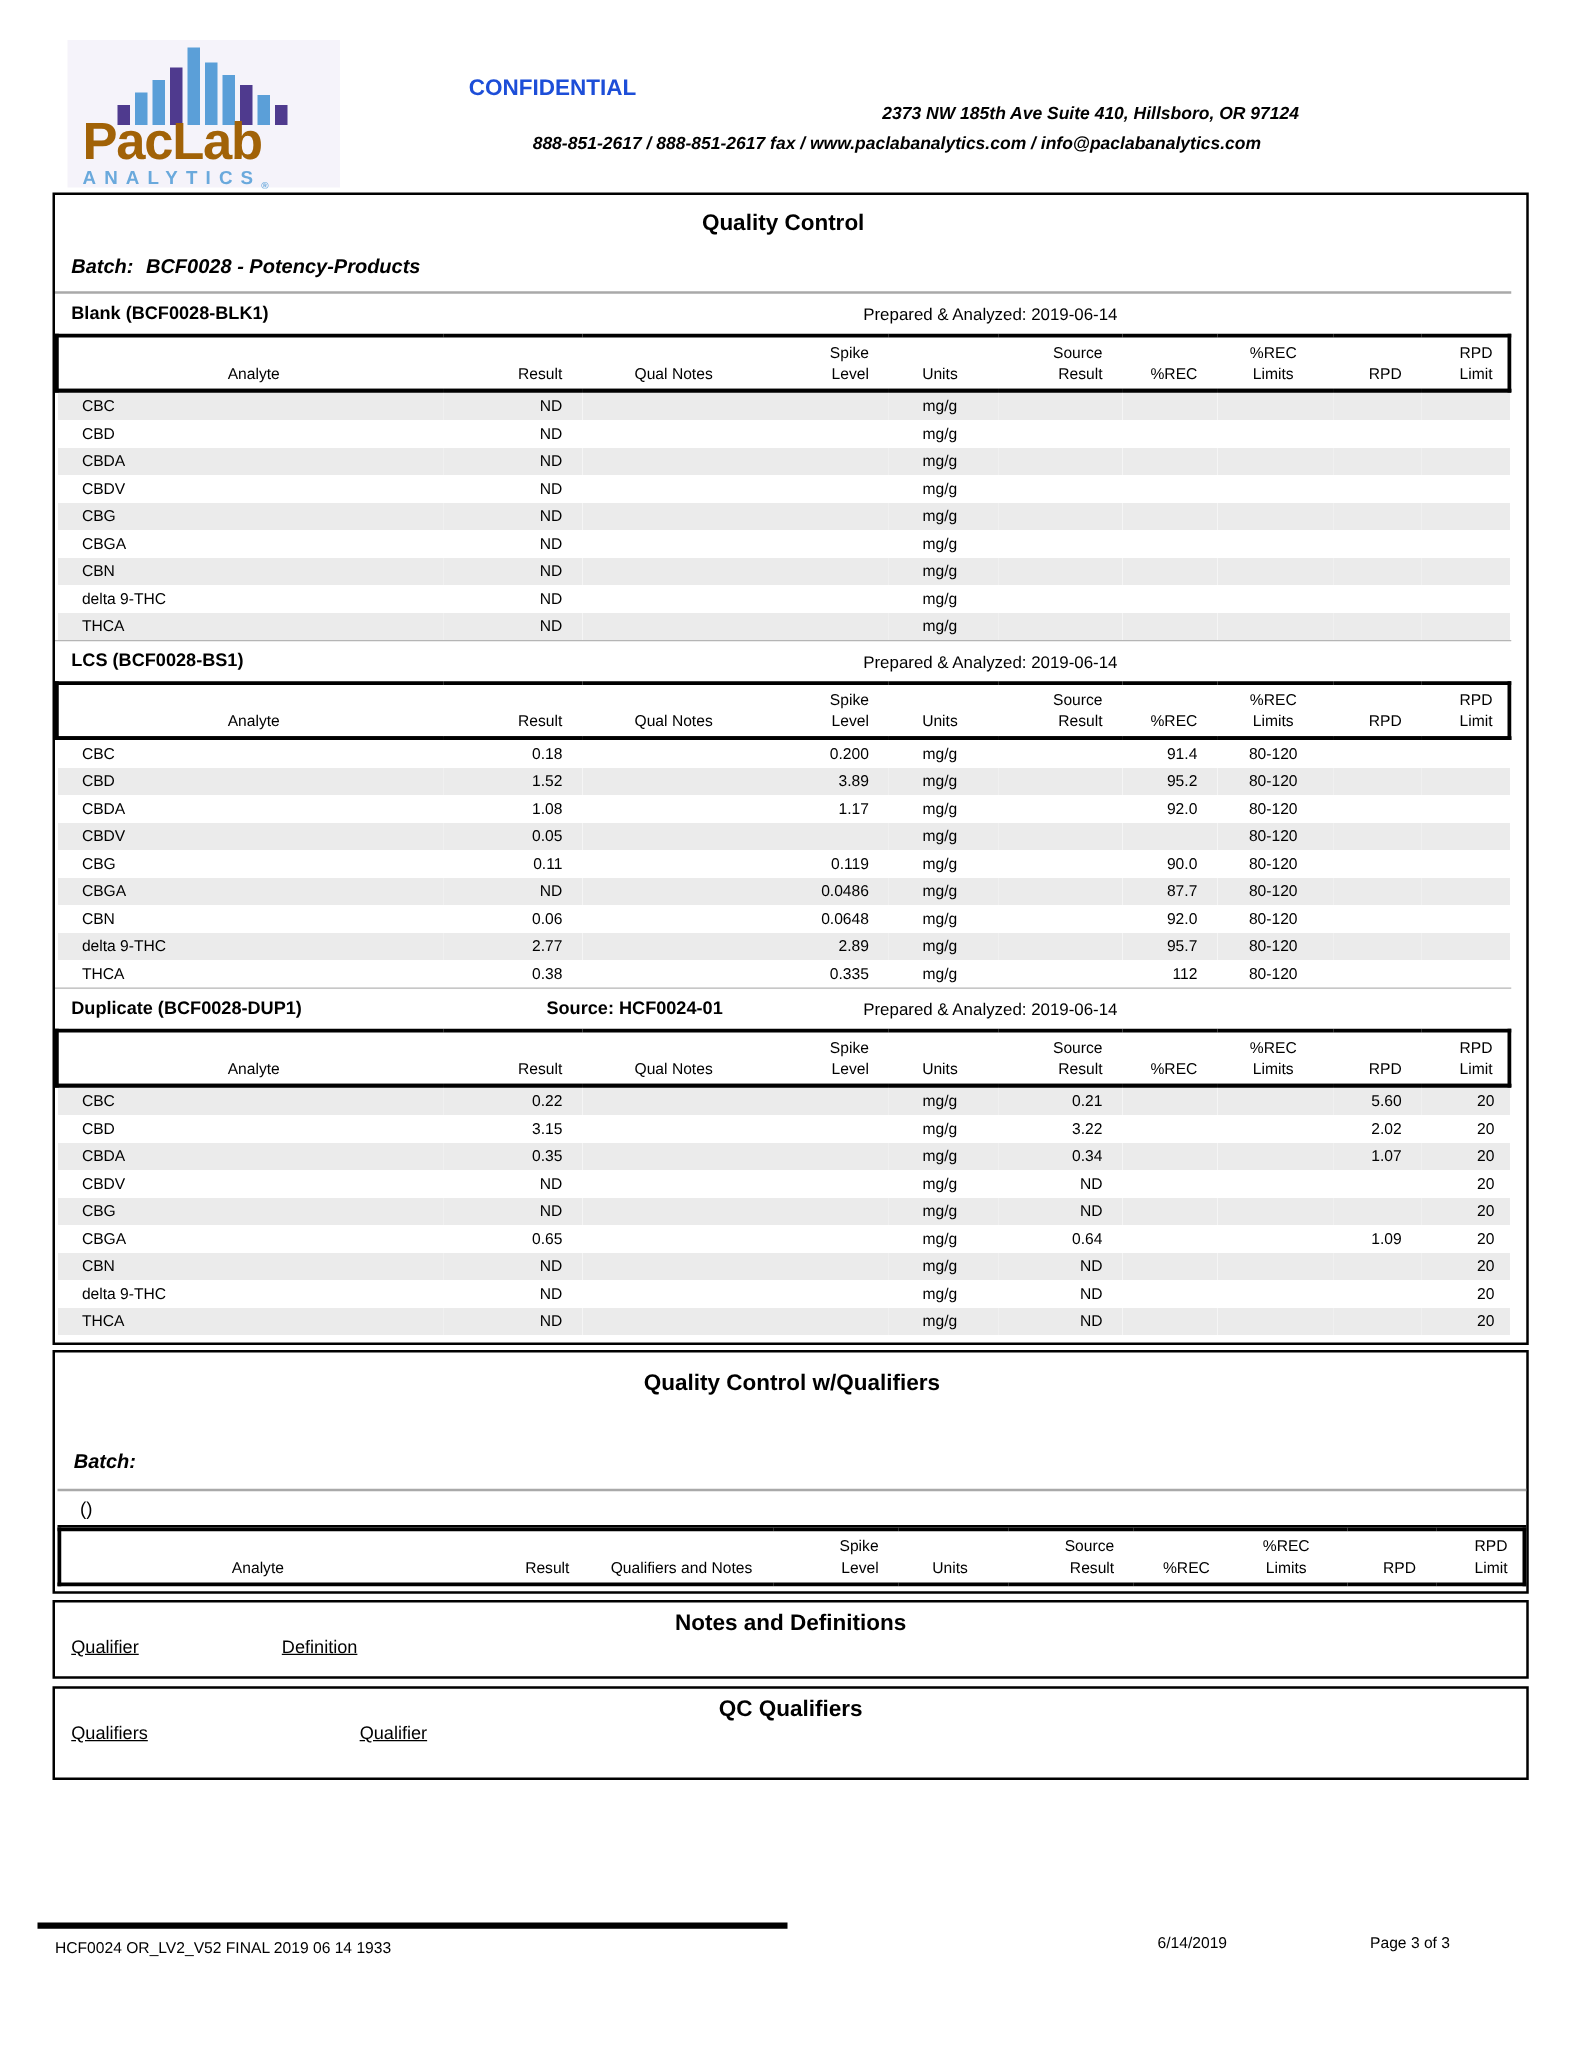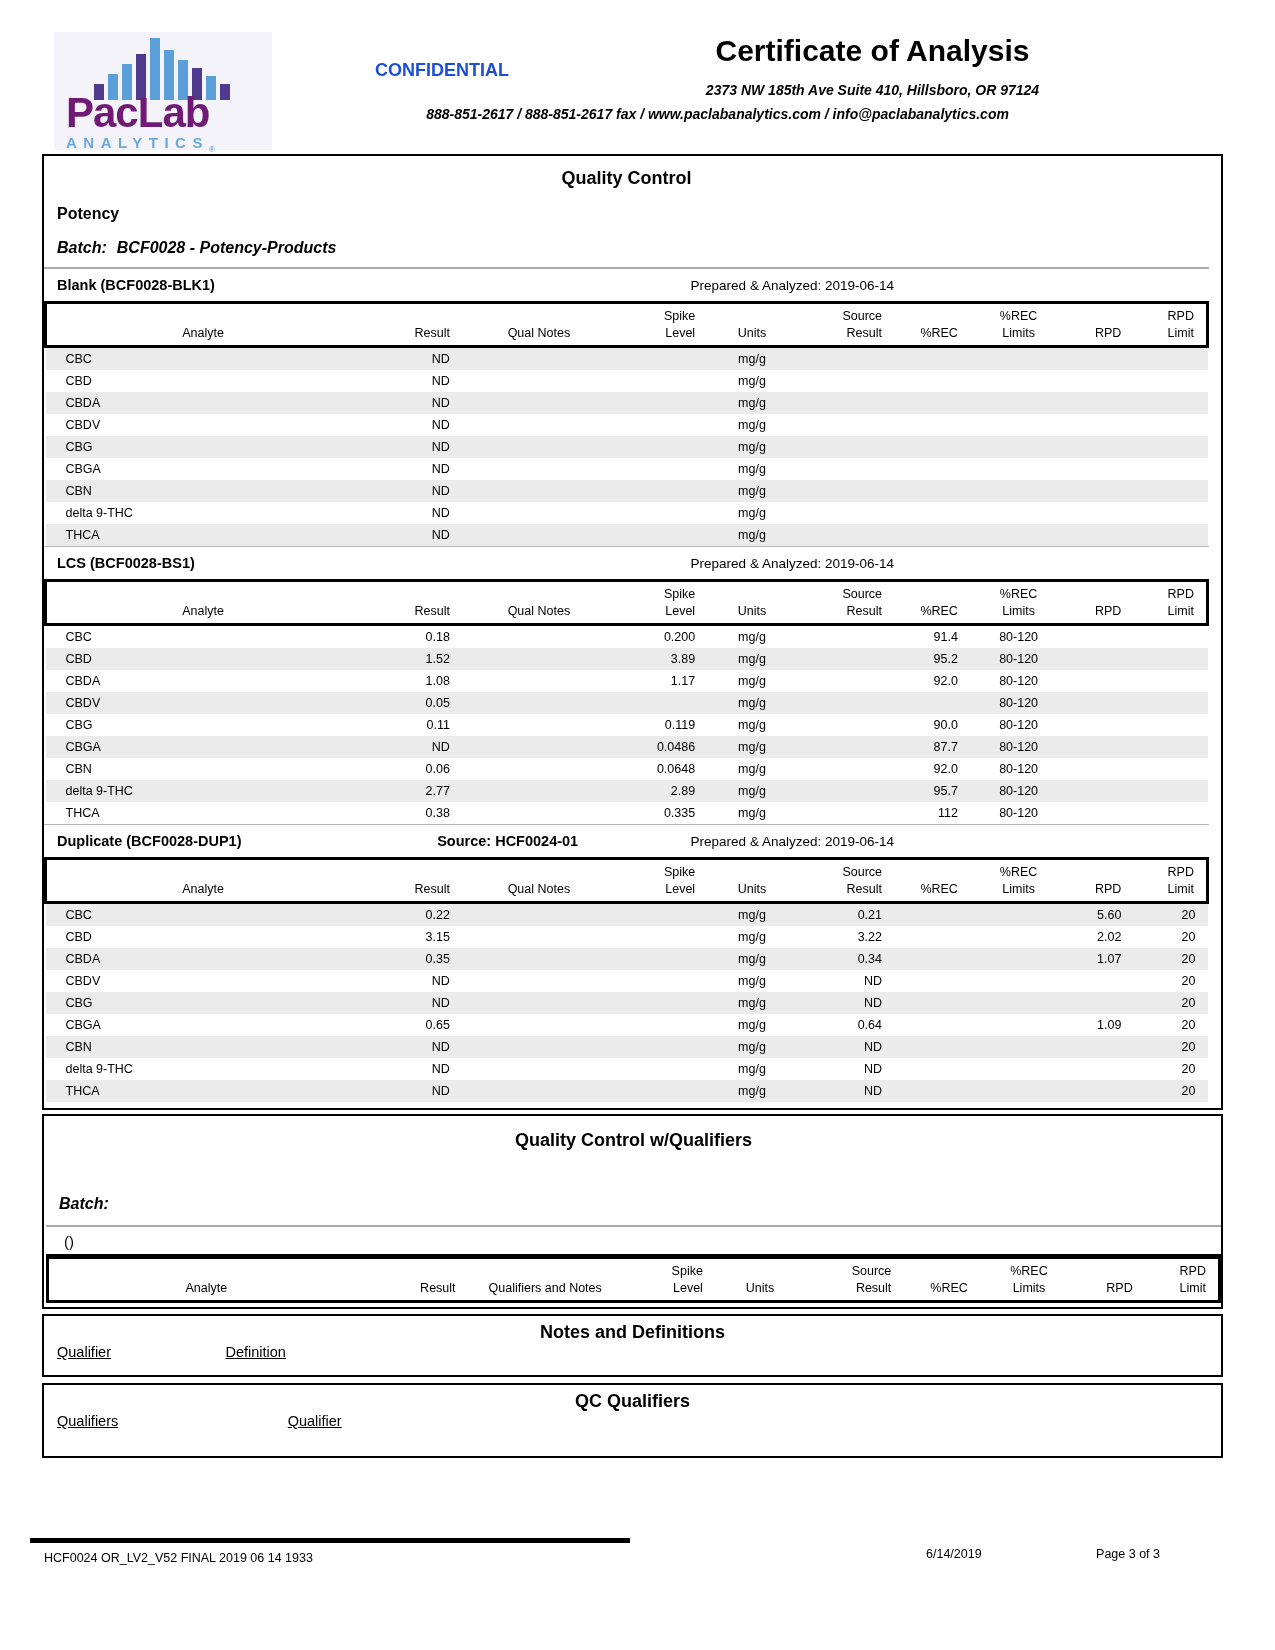--- a/index.html
+++ b/index.html
@@ -11,21 +11,21 @@
   .logo { position: absolute; left: 12px; top: 2px; width: 218px; height: 118px; background: #f5f3fa; padding: 6px 10px 4px 12px; }
   .logo-bars { display: flex; align-items: flex-end; gap: 4px; height: 62px; margin-left: 28px; }
   .logo-bars span { width: 10px; display: inline-block; }
   .bb { background: #5b9fd8; }
   .pb { background: #4f3a8e; }
   .logo-bars span:nth-child(1){height:16px;} .logo-bars span:nth-child(2){height:26px;}
   .logo-bars span:nth-child(3){height:36px;} .logo-bars span:nth-child(4){height:46px;}
   .logo-bars span:nth-child(5){height:62px;} .logo-bars span:nth-child(6){height:50px;}
   .logo-bars span:nth-child(7){height:40px;} .logo-bars span:nth-child(8){height:32px;}
   .logo-bars span:nth-child(9){height:24px;} .logo-bars span:nth-child(10){height:16px;}
-  .logo-word { font-size: 42px; font-weight: bold; color: #701a75; letter-spacing: -1px; line-height: 38px; margin-top: -6px; }
+  .logo-word { font-size: 42px; font-weight: bold; color: #a16207; letter-spacing: -1px; line-height: 38px; margin-top: -6px; }
   .logo-sub { font-size: 15px; font-weight: bold; color: #6aa9dc; letter-spacing: 6.5px; margin-top: 2px; }
   .logo-sub .reg { font-size: 8px; letter-spacing: 0; vertical-align: sub; }
   .confidential { position: absolute; left: 333px; top: 30px; color: #1d4ed8; font-weight: bold; font-size: 18px; }
   .coa-title { position: absolute; left: 560px; right: 80px; top: 4px; text-align: center; font-size: 30px; font-weight: bold; }
   .coa-addr  { position: absolute; left: 560px; right: 80px; top: 52px; text-align: center; font-size: 14px; font-weight: bold; font-style: italic; }
   .coa-contact { position: absolute; left: 300px; right: 130px; top: 76px; text-align: center; font-size: 14px; font-weight: bold; font-style: italic; }
 
   
   .box { border: 2px solid #000; width: 100%; background: #fff; }
   .qc-box { padding: 8px 12px 6px 0; }
@@ -97,28 +97,26 @@
         <span class="bb"></span>
         <span class="bb"></span>
         <span class="pb"></span>
         <span class="bb"></span>
         <span class="pb"></span>
       </div>
       <div class="logo-word">PacLab</div>
       <div class="logo-sub"><span>ANALYTICS</span><span class="reg">®</span></div>
     </div>
     <div class="confidential">CONFIDENTIAL</div>
-    <div class="coa-title">Certificate of Analysis</div>
     <div class="coa-addr">2373 NW 185th Ave Suite 410, Hillsboro, OR 97124</div>
     <div class="coa-contact">888-851-2617 / 888-851-2617 fax / www.paclabanalytics.com / info@paclabanalytics.com</div>
   </div>
 
   <section class="box qc-box">
     <div class="qc-title">Quality Control</div>
-    <div class="potency">Potency</div>
     <div class="batch-line">
       <span>Batch:</span><span class="bval">BCF0028 - Potency-Products</span>
     </div>
     <hr class="gray-rule">
     <div id="qc-subsections">
         <div class="subsec">
           <div class="subsec-head">
             <span class="subsec-name">Blank (BCF0028-BLK1)</span>
             <span class="subsec-source"></span>
             <span class="subsec-prepared">Prepared &amp; Analyzed: 2019-06-14</span>

